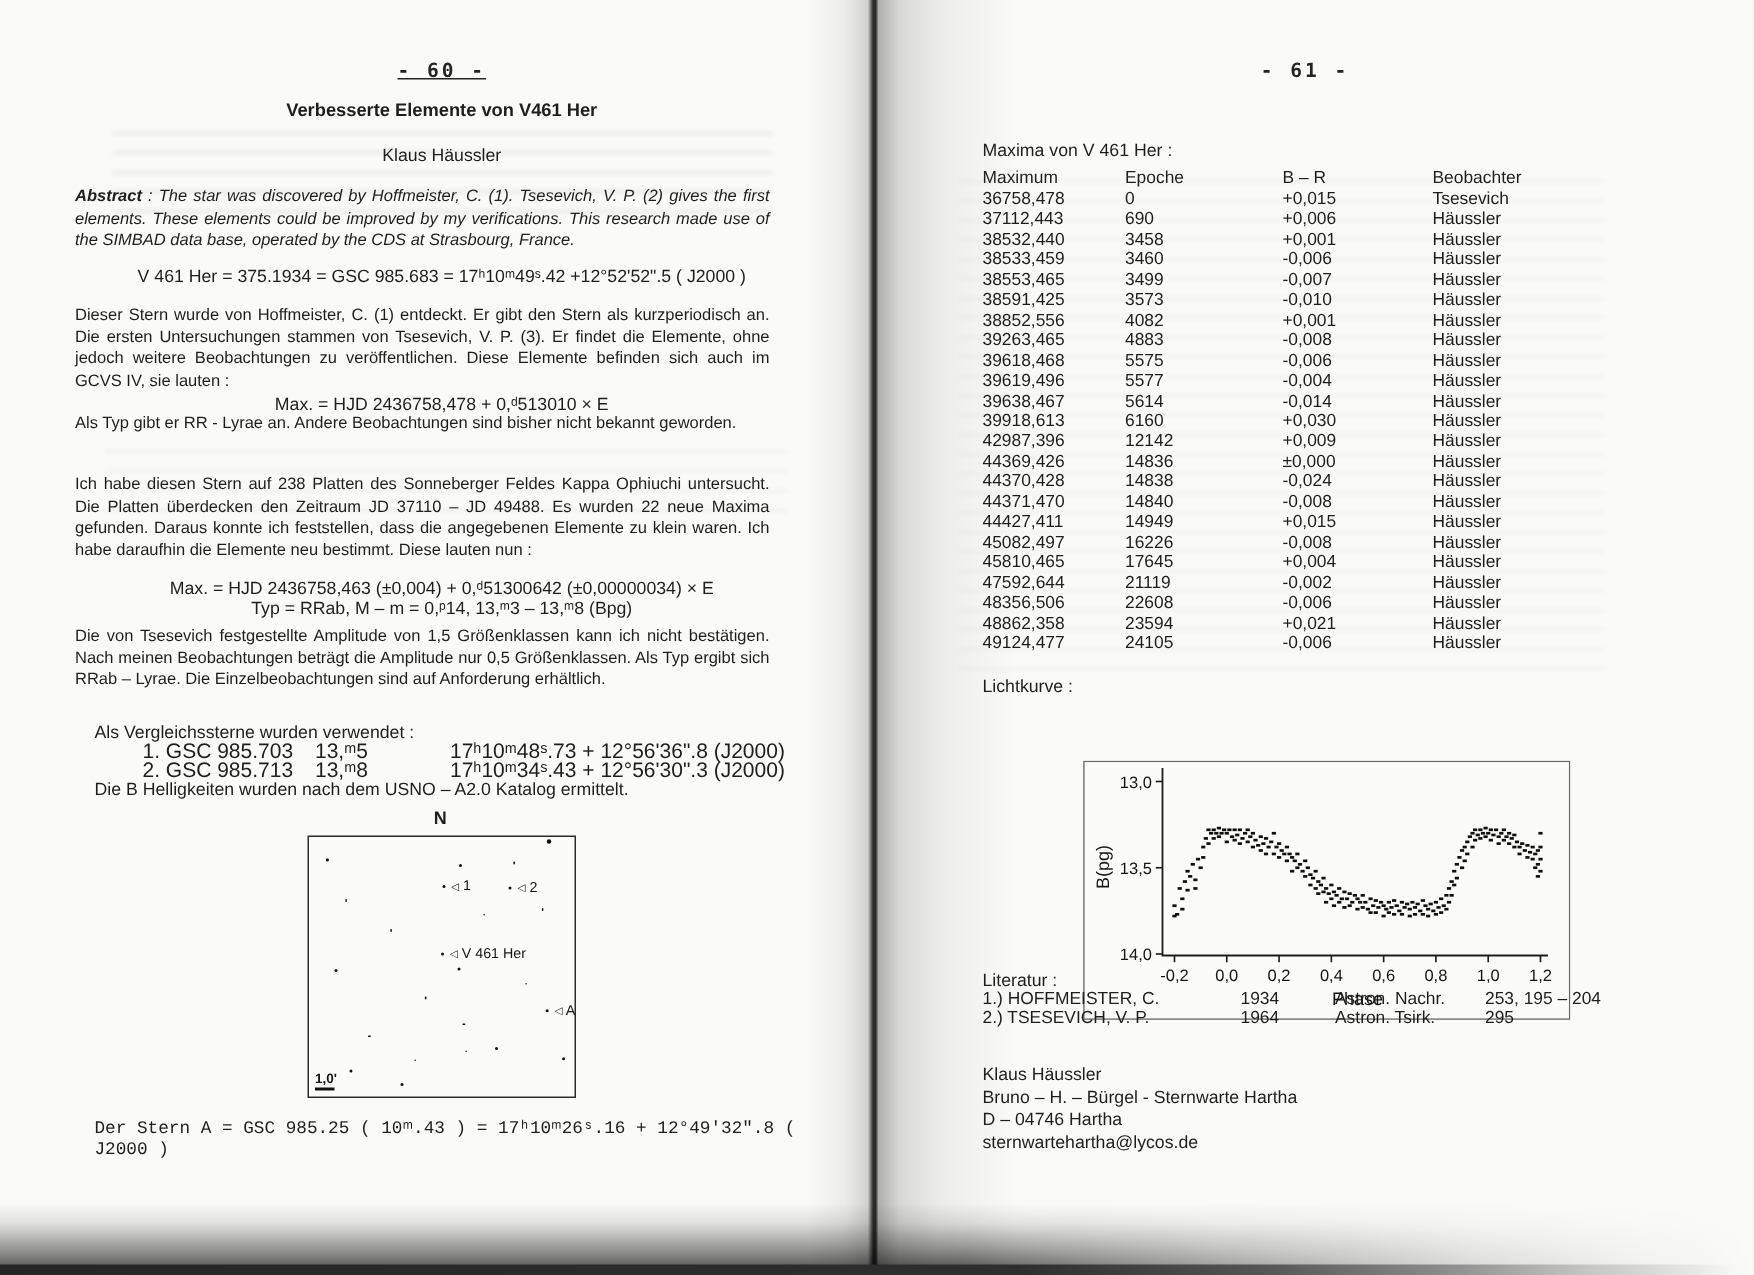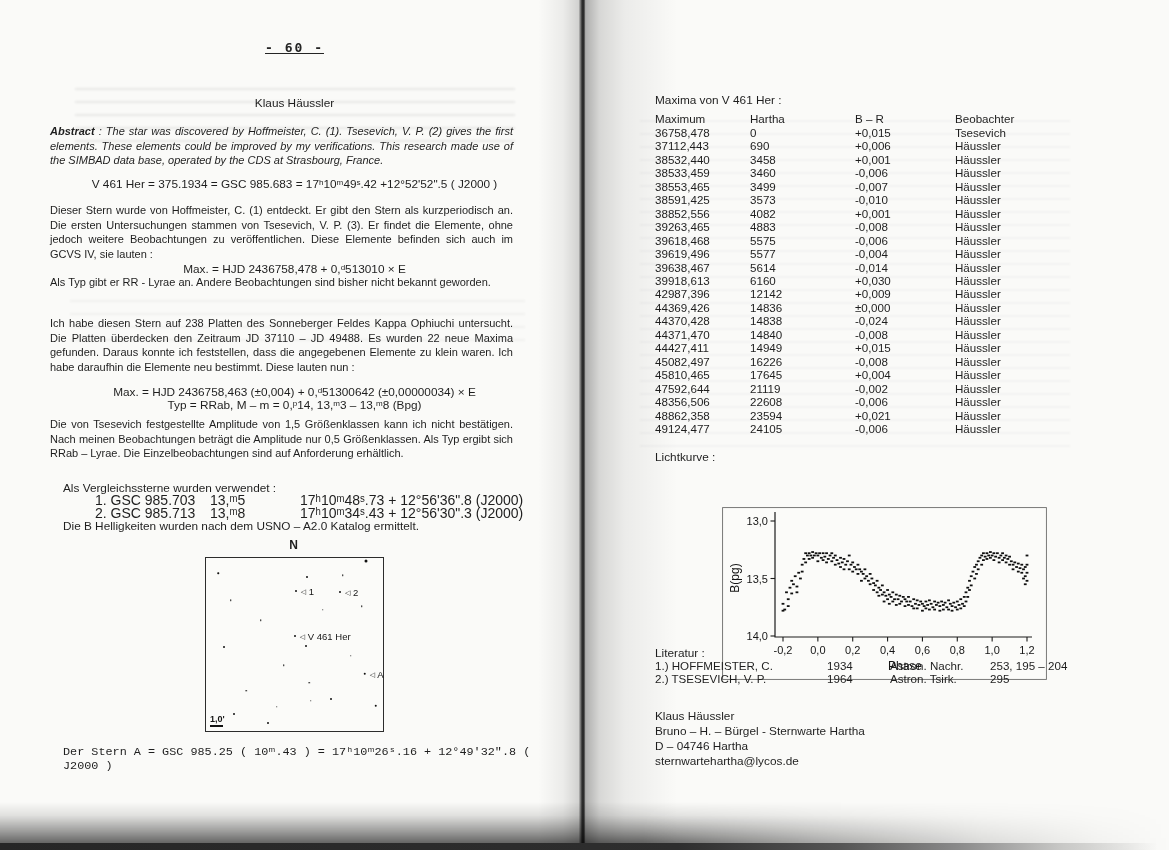--- a/index.html
+++ b/index.html
@@ -85,20 +85,21 @@
 <body>
 
 <div class="scan">
 
   <div class="ghost" style="left:75px; top:88px; width:440px; height:58px;"></div>
   <div class="ghost" style="left:70px; top:300px; width:455px; height:45px; opacity:.08;"></div>
   <div class="ghost" style="left:640px; top:120px; width:430px; height:330px; opacity:.06;"></div>
 
   <div class="abs pageno" style="left:63px; top:40px; width:463px;text-decoration:underline;">-  60  -</div>
 
+  <div class="abs title" style="left:63px; top:66px; width:463px;">Verbesserte Elemente von V461 Her</div>
 
   <div class="abs author" style="left:63px; top:96px; width:463px;">Klaus Häussler</div>
 
   <div class="abs para italic" style="top:124px;"><span class="b">Abstract</span><span> : The star was discovered by Hoffmeister, C. (1). Tsesevich, V. P. (2) gives the first elements. These elements could be improved by my verifications. This research made use of the SIMBAD data base, operated by the CDS at Strasbourg, France.</span></div>
 
   <div class="abs center-line" style="top:177px;">V 461 Her = 375.1934 = GSC 985.683 = 17ʰ10ᵐ49ˢ.42  +12°52'52".5 ( J2000 )</div>
 
   <div class="abs para" style="top:203px;">Dieser Stern wurde von Hoffmeister, C. (1) entdeckt. Er gibt den Stern als kurzperiodisch an. Die ersten Untersuchungen stammen von Tsesevich, V. P. (3). Er findet die Elemente, ohne jedoch weitere Beobachtungen zu veröffentlichen. Diese Elemente befinden sich auch im GCVS IV, sie lauten :</div>
 
   <div class="abs center-line" style="top:262px;">Max. = HJD 2436758,478 + 0,ᵈ513010 × E</div>
@@ -160,26 +161,27 @@
       <div class="star" style="left: 35%; top: 95.3%; width: 2px; height: 2px;"></div>
       <div class="star" style="left: 40%; top: 86%; width: 1.5px; height: 1.5px;"></div>
       <div class="flabel" style="left: 53.5%; top: 19.2%;"><span class="tri">◁</span><span> 1</span></div>
       <div class="flabel" style="left: 78.5%; top: 19.8%;"><span class="tri">◁</span><span> 2</span></div>
       <div class="flabel" style="left: 53%; top: 45.3%;"><span class="tri">◁</span><span> V 461 Her</span></div>
       <div class="flabel" style="left: 92.5%; top: 66.9%;"><span class="tri">◁</span><span> A</span></div>
     </div>
 
   <div class="abs smalltext" style="left:63px; top:745px; width:480px;font-family:Liberation Mono, monospace;">Der Stern A = GSC 985.25   ( 10ᵐ.43 )   =  17ʰ10ᵐ26ˢ.16 + 12°49'32".8 ( J2000 )</div>
 
+  <div class="abs pageno" style="left:655px; top:40px; width:430px;">-  61  -</div>
 
   <div class="abs smalltext" style="left:655px; top:93px;">Maxima von V 461 Her :</div>
 
   <div class="abs mx-grid mx-head" style="left:655px; top:112px; width:410px;">
     <span>Maximum</span>
-    <span>Hartha</span>
+    <span>Epoche</span>
     <span>B – R</span>
     <span>Beobachter</span>
   </div>
 
   <div class="abs" style="left:655px; top:126px; width:410px;" id="mx-body">
       <div class="mx-grid">
         <span>36758,478</span>
         <span>0</span>
         <span>+0,015</span>
         <span>Tsesevich</span>

